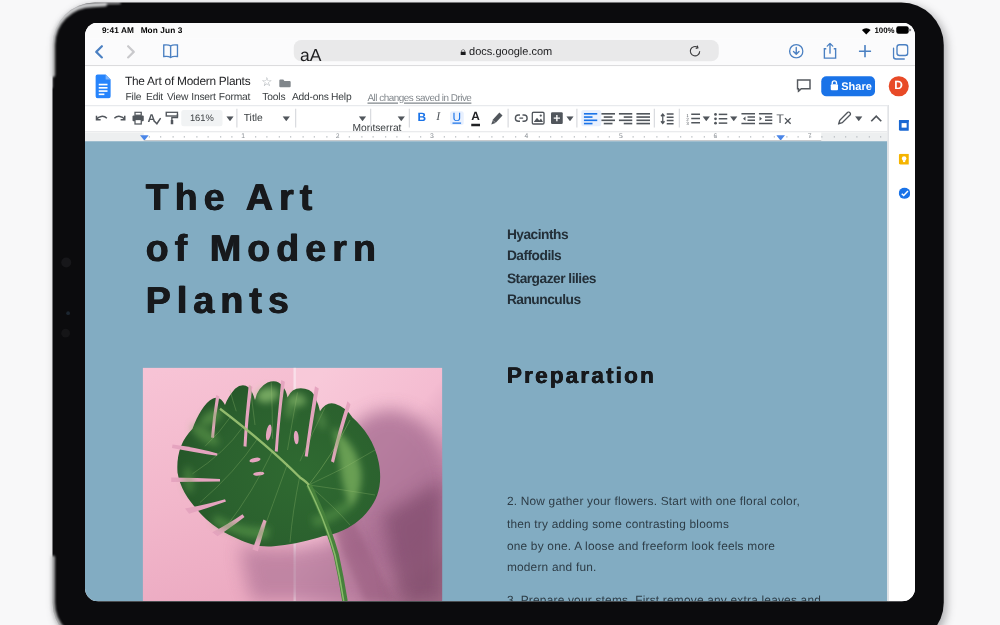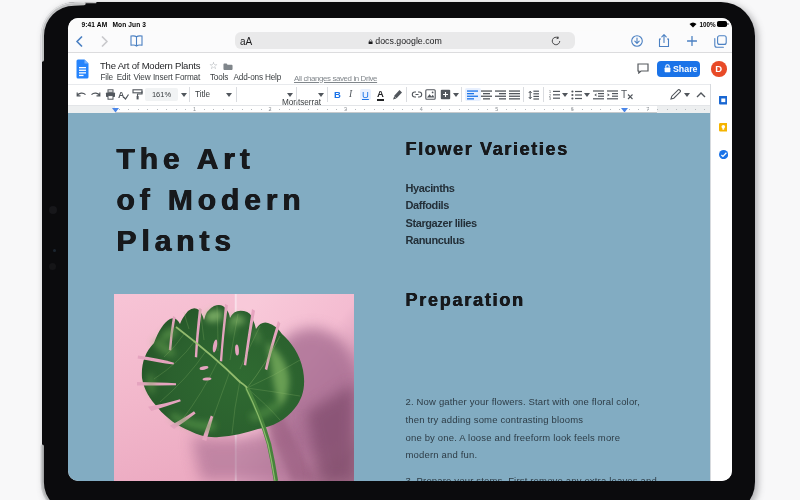--- a/index.html
+++ b/index.html
@@ -59,21 +59,21 @@
   <svg class="ic" style="left:33px;top:17.5px;" width="8" height="11" viewBox="0 0 8 11">
       <path d="M1.5 1 L6 5.5 L1.5 10" stroke="#c9c9cc" stroke-width="1.7" fill="none" stroke-linecap="round" stroke-linejoin="round"></path>
     </svg>
 
   <svg class="ic" style="left:62px;top:17px;" width="13" height="12" viewBox="0 0 13 12">
     <path d="M6.5 1.8 C5.4 0.9 3.2 0.7 1 1 L1 10.2 C3.2 9.9 5.4 10.1 6.5 11 C7.6 10.1 9.8 9.9 12 10.2 L12 1 C9.8 0.7 7.6 0.9 6.5 1.8 Z" fill="none" stroke="#4b80c2" stroke-width="1.1"></path>
     <path d="M6.5 2 L6.5 10.8" stroke="#4b80c2" stroke-width="1.1"></path>
   </svg>
 
   <div class="abs" style="left:167px;top:13.8px;width:340px;height:17.6px;border-radius:6px;background:#e9e9ea;"></div>
-  <div class="abs" style="left:172px;top:17.5px;font-size:10px;color:#1c1c1e;">aA</div>
+  <div class="abs" style="left:172px;top:17.5px;font-size:14px;color:#1c1c1e;">aA</div>
   <div class="abs" style="left:167px;top:17.8px;width:340px;text-align:center;font-size:8.8px;color:#1a1a1c;">🔒︎ docs.google.com</div>
 
   <svg class="ic" style="left:483px;top:17.5px;" width="10" height="10" viewBox="0 0 12 12">
     <path d="M10.5 6 A4.5 4.5 0 1 1 8.6 2.3" fill="none" stroke="#3a3a3c" stroke-width="1.1"></path>
     <path d="M8.2 0.6 L8.8 2.7 L6.7 3.2" fill="none" stroke="#3a3a3c" stroke-width="1.1"></path>
   </svg>
 
   <svg class="ic" style="left:563px;top:17px;" width="12" height="12" viewBox="0 0 12 12">
     <circle cx="6" cy="6" r="5.3" fill="none" stroke="#4b80c2" stroke-width="1.1"></circle>
     <path d="M6 3 L6 8 M3.8 6.2 L6 8.4 L8.2 6.2" stroke="#4b80c2" stroke-width="1.1" fill="none" stroke-linecap="round" stroke-linejoin="round"></path>
@@ -439,21 +439,20 @@
       <path d="M0 0 L8 0 L4 5 Z" fill="#4a86e8"></path>
     </svg>
   <svg class="ic" style="left:552.5px;top:89.8px;" width="7" height="4.6" viewBox="0 0 8 5">
       <path d="M0 0 L8 0 L4 5 Z" fill="#4a86e8"></path>
     </svg>
 
   <div class="abs" style="left:0;top:94.5px;width:642px;height:368.5px;background:#82acc2;"></div>
 
   <div class="abs" style="left:48.5px;top:119.5px;font-size:30px;line-height:41.3px;font-weight:700;color:#17191c;text-decoration-thickness:2.3px;text-underline-offset:4.5px;letter-spacing:4.9px;text-shadow:0.5px 0 0 #17191c,-0.4px 0 0 #17191c;">The Art<br>of Modern<br>Plants</div>
 
-  <div class="abs" style="left:337.5px;top:121.2px;font-size:18px;font-weight:700;color:#17191c;letter-spacing:1.64px;text-shadow:0.35px 0 0 #17191c,-0.25px 0 0 #17191c;">Flower Varieties</div>
   <div class="abs" style="left:337.5px;top:161.7px;font-size:11px;line-height:17.55px;font-weight:700;color:#232f38;letter-spacing:-0.4px;">Hyacinths<br>Daffodils<br>Stargazer lilies<br>Ranunculus</div>
   <div class="abs" style="left:337.5px;top:272.2px;font-size:18px;font-weight:700;color:#17191c;letter-spacing:1.75px;text-shadow:0.35px 0 0 #17191c,-0.25px 0 0 #17191c;">Preparation</div>
   <div class="abs" style="left:337.5px;top:375.2px;font-size:9.5px;line-height:17.7px;color:#2d3c46;letter-spacing:0.17px;">2. Now gather your flowers. Start with one floral color,<br>then try adding some contrasting blooms<br>one by one. A loose and freeform look feels more<br>modern and fun.</div>
   <div class="abs" style="left:337.5px;top:453.7px;font-size:9.5px;line-height:17.7px;color:#2d3c46;letter-spacing:0.17px;">3. Prepare your stems. First remove any extra leaves and</div>
 
   <div class="abs" style="left:46px;top:276px;width:240px;height:187px;overflow:hidden;">
     <svg width="240" height="187" viewBox="0 0 240 187">
       <defs>
         <filter id="blur7" x="-40%" y="-40%" width="180%" height="180%">
             <feGaussianBlur stdDeviation="7"></feGaussianBlur>

